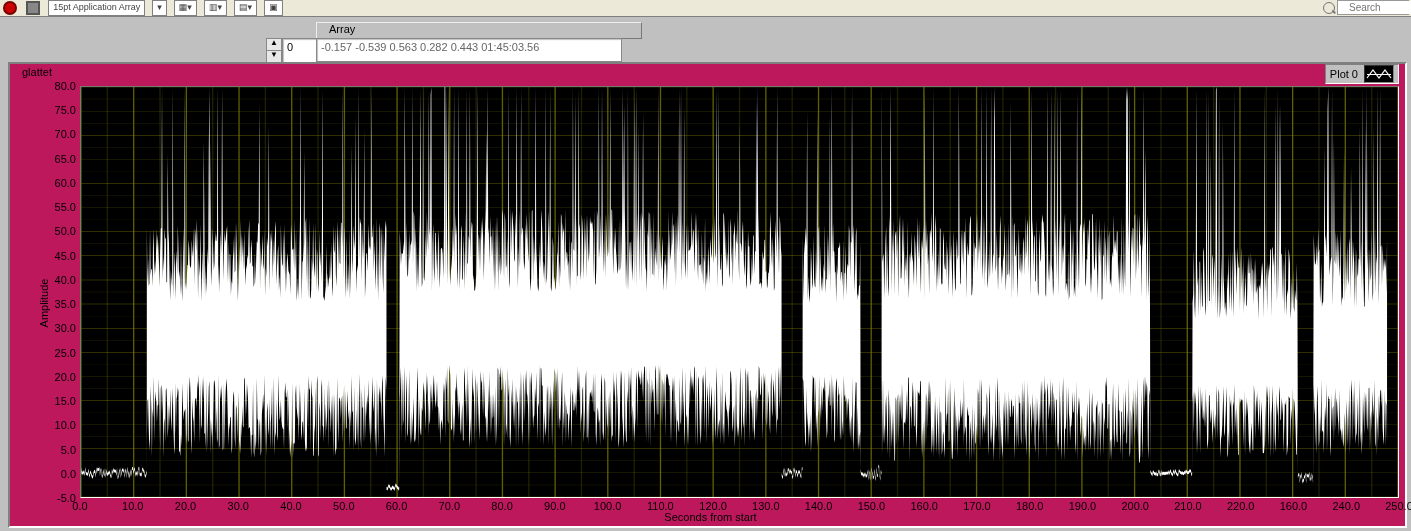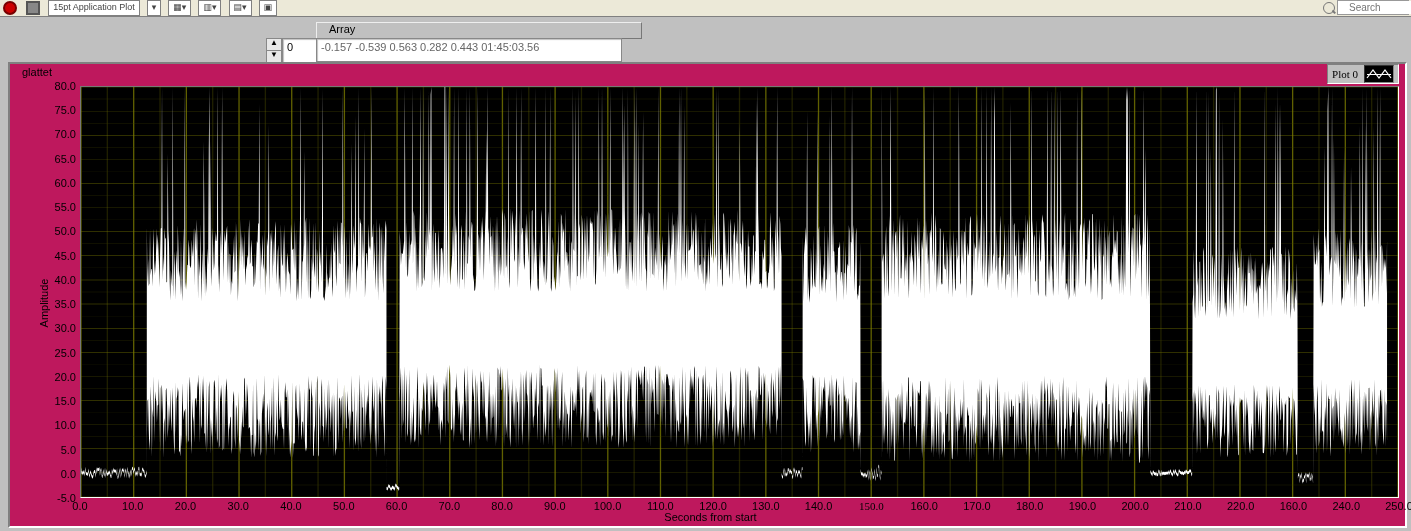--- a/index.html
+++ b/index.html
@@ -24,21 +24,21 @@
   
   .panel{position:absolute;left:8px;top:62px;width:1395px;height:462px;
          border-top:2px solid #808080;border-left:2px solid #808080;
          border-right:2px solid #fff;border-bottom:2px solid #fff;
          background:#be185d;}
   .graph-label{position:absolute;left:12px;top:2px;font-size:11px;color:#000;}
   
   .legend{position:absolute;right:6px;top:0px;height:18px;display:flex;align-items:center;
           border-top:1px solid #808080;border-left:1px solid #808080;border-right:1px solid #fff;border-bottom:1px solid #fff;
           background:#c0c0c0;padding:0 4px;}
-  .legend-label{margin-right:6px;font-size:11px;font-family:Liberation Serif, serif;}
+  .legend-label{margin-right:6px;font-size:11px;}
   .legend-line{width:28px;height:16px;background:#000;position:relative;border:1px inset #888;}
   .legend-line:before{content:"";position:absolute;left:2px;right:2px;top:50%;height:1px;background:#fff;}
   .legend-line svg{position:absolute;left:0;top:0;}
   
   .chart-wrap{position:absolute;left:12px;top:22px;right:6px;bottom:6px;}
   .ylabel{position:absolute;left:-2px;top:50%;transform:translateY(-50%) rotate(-90deg);transform-origin:center;font-size:11px;}
   .xlabel{position:absolute;left:50%;bottom:-3px;transform:translateX(-50%);font-size:11px;}
   .yticks{position:absolute;left:18px;top:0;bottom:22px;width:36px;text-align:right;font-size:11px;}
   .ytick{position:absolute;right:0;transform:translateY(-50%);}
   .xticks{position:absolute;left:58px;right:0;bottom:6px;height:14px;font-size:11px;}
@@ -49,21 +49,21 @@
   .grid line{stroke:#808000;stroke-width:1;opacity:.75;}
   .grid .minor{stroke:#404000;opacity:.5;}
   .tracefill{fill:#fff;opacity:1;}
 </style>
 </head>
 <body>
 
 <div class="toolbar">
   <span class="tb-record"></span>
   <span class="tb-stop"></span>
-  <span class="tb-btn">15pt Application Plot</span>
+  <span class="tb-btn">15pt Application Array</span>
   <span class="tb-btn">▾</span>
   <span class="tb-btn">▦▾</span>
   <span class="tb-btn">▥▾</span>
   <span class="tb-btn">▤▾</span>
   <span class="tb-btn">▣</span>
   <span class="search-ico"></span>
   <div class="search-box">
     <input placeholder="Search" style="">
   </div>
 </div>
@@ -216,21 +216,21 @@
         <div class="xtick" style="left: 20%;">50.0</div>
         <div class="xtick" style="left: 24%;">60.0</div>
         <div class="xtick" style="left: 28%;">70.0</div>
         <div class="xtick" style="left: 32%;">80.0</div>
         <div class="xtick" style="left: 36%;">90.0</div>
         <div class="xtick" style="left: 40%;">100.0</div>
         <div class="xtick" style="left: 44%;">110.0</div>
         <div class="xtick" style="left: 48%;">120.0</div>
         <div class="xtick" style="left: 52%;">130.0</div>
         <div class="xtick" style="left: 56%;">140.0</div>
-        <div class="xtick" style="left: 60%; font-family: Liberation Serif, serif;">150.0</div>
+        <div class="xtick" style="left: 60%;">150.0</div>
         <div class="xtick" style="left: 64%;">160.0</div>
         <div class="xtick" style="left: 68%;">170.0</div>
         <div class="xtick" style="left: 72%;">180.0</div>
         <div class="xtick" style="left: 76%;">190.0</div>
         <div class="xtick" style="left: 80%;">200.0</div>
         <div class="xtick" style="left: 84%;">210.0</div>
         <div class="xtick" style="left: 88%;">220.0</div>
         <div class="xtick" style="left: 92%;">160.0</div>
         <div class="xtick" style="left: 96%;">240.0</div>
         <div class="xtick" style="left: 100%;">250.0</div>

